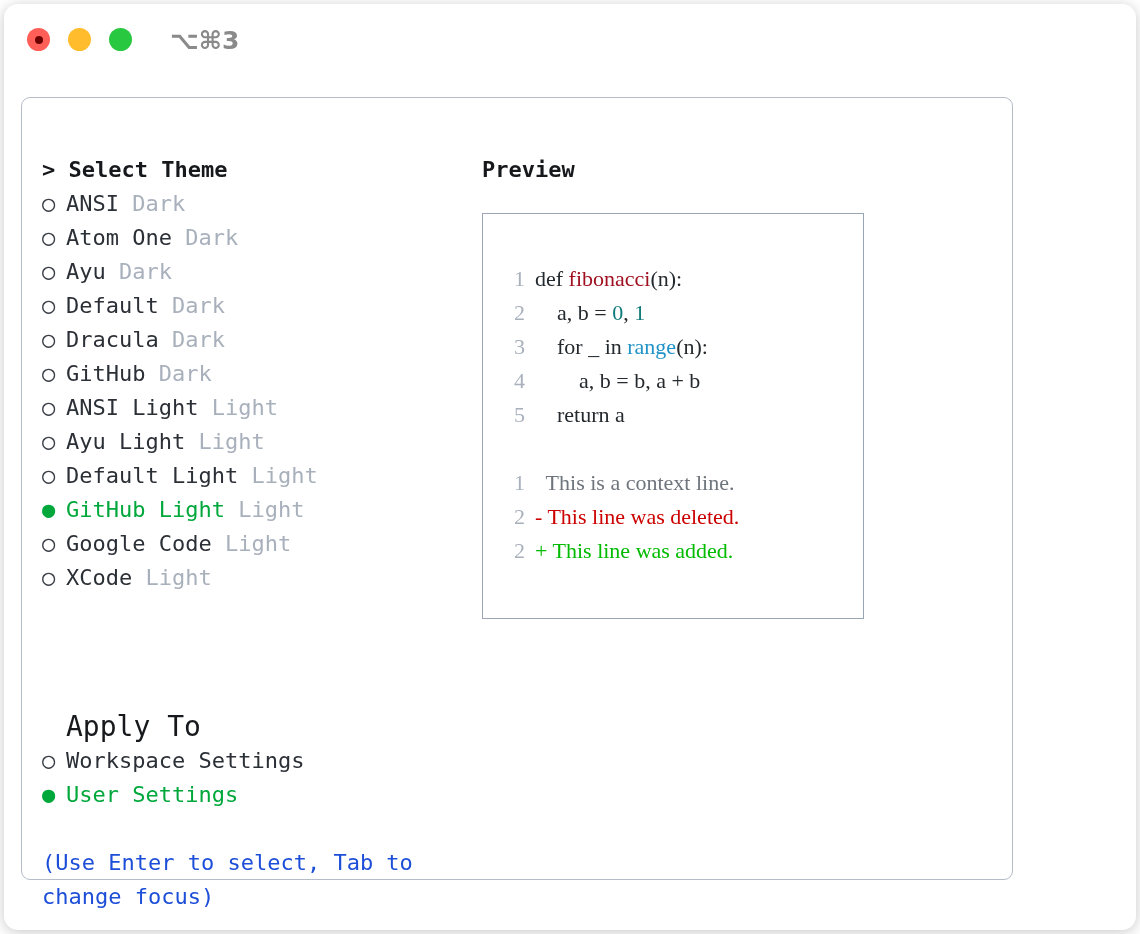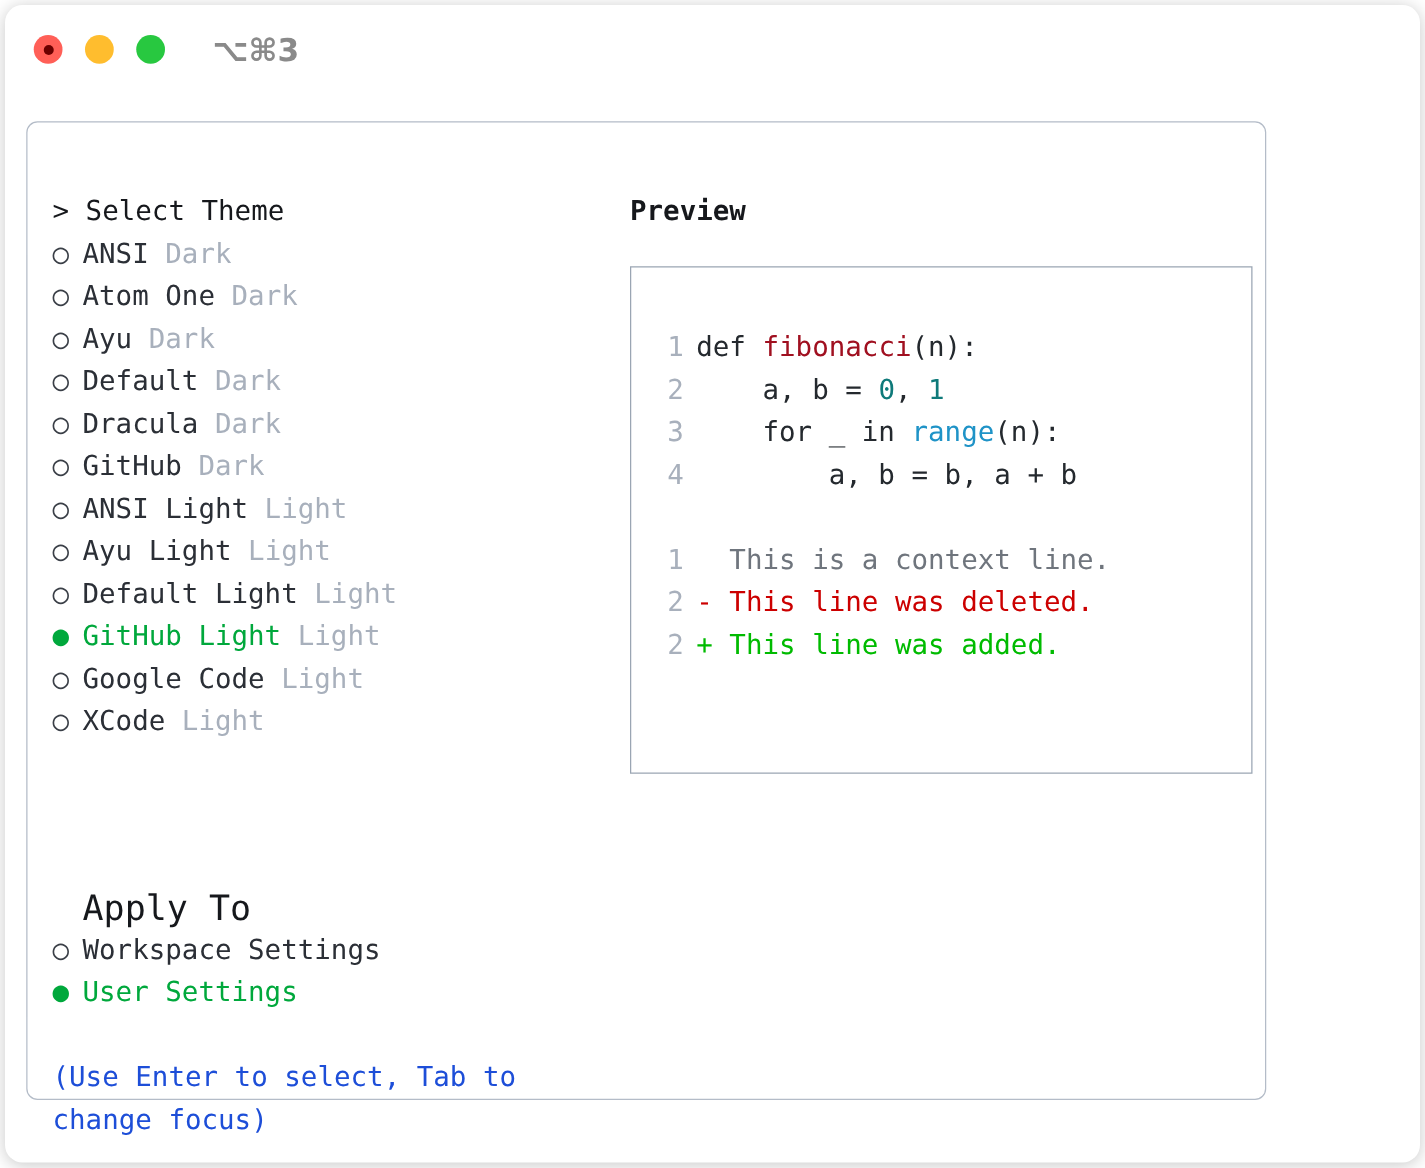--- a/index.html
+++ b/index.html
@@ -86,21 +86,21 @@
 
   
   #theme-column {
     position: absolute;
     left: 20px;
     top: 55px;
     width: 430px;
   }
   .section-header {
     font-size: 22px;
-    font-weight: normal;
+    font-weight: bold;
     color: #16181c;
     line-height: 34px;
     white-space: pre;
   }
   .theme-row {
     font-size: 22px;
     line-height: 34px;
     white-space: pre;
     color: #2b2f36;
     display: block;
@@ -143,38 +143,39 @@
     top: 748px;
     width: 410px;
     font-size: 22px;
     line-height: 34px;
     color: #1d4ed8;
   }
 
   
   #preview-column {
     position: absolute;
-    left: 482px;
+    left: 460px;
     top: 55px;
     width: 490px;
   }
   #preview-title {
     font-size: 22px;
     font-weight: bold;
     color: #16181c;
     line-height: 34px;
   }
   #preview-box {
     margin-top: 26px;
-    width: 498px;
+    width: 382px;
     height: 406px;
     border: 1.5px solid #9aa5b3;
     box-sizing: border-box;
     background: #ffffff;
     padding: 48px 0 0 20px;
+    font-family: Liberation Serif, serif;
   }
   .code-line {
     font-size: 22px;
     line-height: 34px;
     white-space: pre;
     color: #24292e;
   }
   .ln {
     display: inline-block;
     width: 22px;
@@ -235,20 +236,21 @@
     <div id="hint-text">(Use Enter to select, Tab to change focus)</div>
 
     <div id="preview-column">
       <div id="preview-title">Preview</div>
       <div id="preview-box">
         <div id="code-lines">
             <div class="code-line"><span class="ln">1</span><span>def </span><span class="tok-fn">fibonacci</span><span>(n):</span></div>
             <div class="code-line"><span class="ln">2</span><span>    a, b = </span><span class="tok-num">0</span><span>, </span><span class="tok-num">1</span></div>
             <div class="code-line"><span class="ln">3</span><span>    for _ in </span><span class="tok-builtin">range</span><span>(n):</span></div>
             <div class="code-line"><span class="ln">4</span><span>        a, b = b, a + b</span></div>
+            <div class="code-line"><span class="ln">5</span><span>    return a</span></div>
           </div>
         <div class="code-gap"></div>
         <div id="diff-lines">
             <div class="code-line"><span class="ln">1</span><span class="diff-context"> </span><span class="diff-context"> This is a context line.</span></div>
             <div class="code-line"><span class="ln">2</span><span class="diff-del">-</span><span class="diff-del"> This line was deleted.</span></div>
             <div class="code-line"><span class="ln">2</span><span class="diff-add">+</span><span class="diff-add"> This line was added.</span></div>
           </div>
       </div>
     </div>
 

